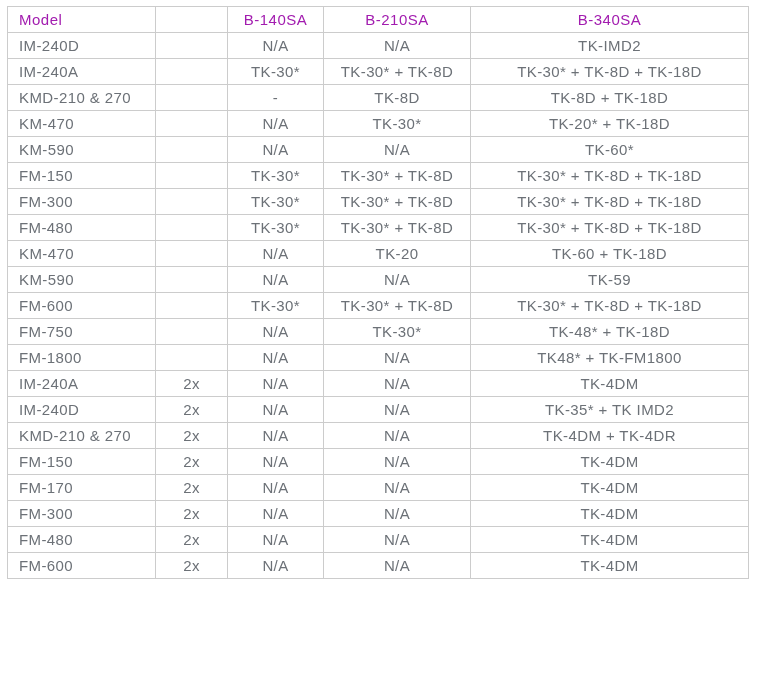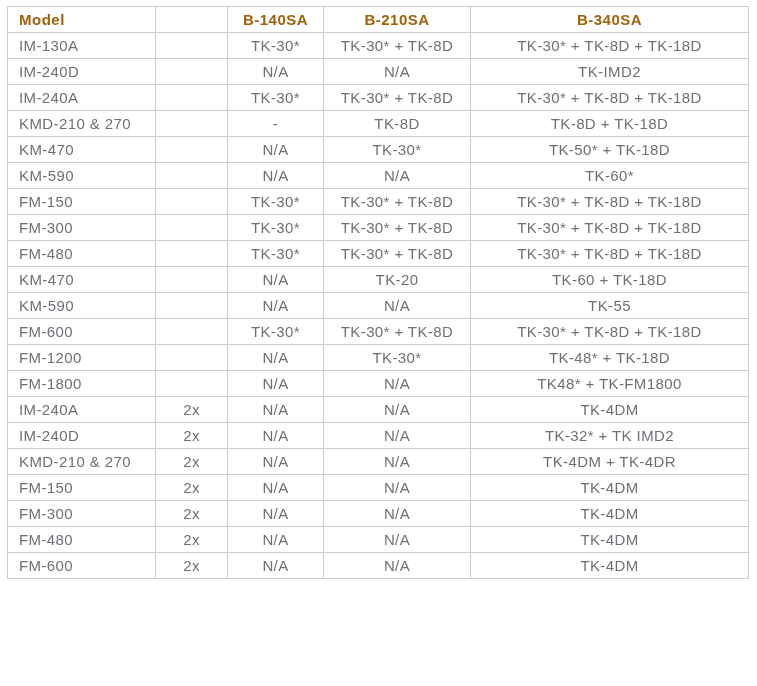--- a/index.html
+++ b/index.html
@@ -33,22 +33,22 @@
     text-align: center;
     vertical-align: middle;
     font-size: 15px;
     letter-spacing: 0.4px;
     color: #6c7177;
     white-space: nowrap;
     overflow: hidden;
     box-sizing: border-box;
   }
   th {
-    color: #a16207;
-    font-weight: bold;
+    color: #a21caf;
+    font-weight: normal;
     font-size: 15px;
     letter-spacing: 0.5px;
   }
   th.col-model, td.col-model {
     text-align: left;
     padding-left: 11px;
   }
 </style>
 </head>
 <body>
@@ -66,27 +66,20 @@
       <tr>
         <th class="col-model">Model</th>
         <th></th>
         <th>B-140SA</th>
         <th>B-210SA</th>
         <th>B-340SA</th>
       </tr>
     </thead>
     <tbody>
         <tr>
-          <td class="col-model">IM-130A</td>
-          <td></td>
-          <td>TK-30*</td>
-          <td>TK-30* + TK-8D</td>
-          <td>TK-30* + TK-8D + TK-18D</td>
-        </tr>
-        <tr>
           <td class="col-model">IM-240D</td>
           <td></td>
           <td>N/A</td>
           <td>N/A</td>
           <td>TK-IMD2</td>
         </tr>
         <tr>
           <td class="col-model">IM-240A</td>
           <td></td>
           <td>TK-30*</td>
@@ -98,21 +91,21 @@
           <td></td>
           <td>-</td>
           <td>TK-8D</td>
           <td>TK-8D + TK-18D</td>
         </tr>
         <tr>
           <td class="col-model">KM-470</td>
           <td></td>
           <td>N/A</td>
           <td>TK-30*</td>
-          <td>TK-50* + TK-18D</td>
+          <td>TK-20* + TK-18D</td>
         </tr>
         <tr>
           <td class="col-model">KM-590</td>
           <td></td>
           <td>N/A</td>
           <td>N/A</td>
           <td>TK-60*</td>
         </tr>
         <tr>
           <td class="col-model">FM-150</td>
@@ -140,31 +133,31 @@
           <td></td>
           <td>N/A</td>
           <td>TK-20</td>
           <td>TK-60 + TK-18D</td>
         </tr>
         <tr>
           <td class="col-model">KM-590</td>
           <td></td>
           <td>N/A</td>
           <td>N/A</td>
-          <td>TK-55</td>
+          <td>TK-59</td>
         </tr>
         <tr>
           <td class="col-model">FM-600</td>
           <td></td>
           <td>TK-30*</td>
           <td>TK-30* + TK-8D</td>
           <td>TK-30* + TK-8D + TK-18D</td>
         </tr>
         <tr>
-          <td class="col-model">FM-1200</td>
+          <td class="col-model">FM-750</td>
           <td></td>
           <td>N/A</td>
           <td>TK-30*</td>
           <td>TK-48* + TK-18D</td>
         </tr>
         <tr>
           <td class="col-model">FM-1800</td>
           <td></td>
           <td>N/A</td>
           <td>N/A</td>
@@ -175,31 +168,38 @@
           <td>2x</td>
           <td>N/A</td>
           <td>N/A</td>
           <td>TK-4DM</td>
         </tr>
         <tr>
           <td class="col-model">IM-240D</td>
           <td>2x</td>
           <td>N/A</td>
           <td>N/A</td>
-          <td>TK-32* + TK IMD2</td>
+          <td>TK-35* + TK IMD2</td>
         </tr>
         <tr>
           <td class="col-model">KMD-210 &amp; 270</td>
           <td>2x</td>
           <td>N/A</td>
           <td>N/A</td>
           <td>TK-4DM + TK-4DR</td>
         </tr>
         <tr>
           <td class="col-model">FM-150</td>
+          <td>2x</td>
+          <td>N/A</td>
+          <td>N/A</td>
+          <td>TK-4DM</td>
+        </tr>
+        <tr>
+          <td class="col-model">FM-170</td>
           <td>2x</td>
           <td>N/A</td>
           <td>N/A</td>
           <td>TK-4DM</td>
         </tr>
         <tr>
           <td class="col-model">FM-300</td>
           <td>2x</td>
           <td>N/A</td>
           <td>N/A</td>

